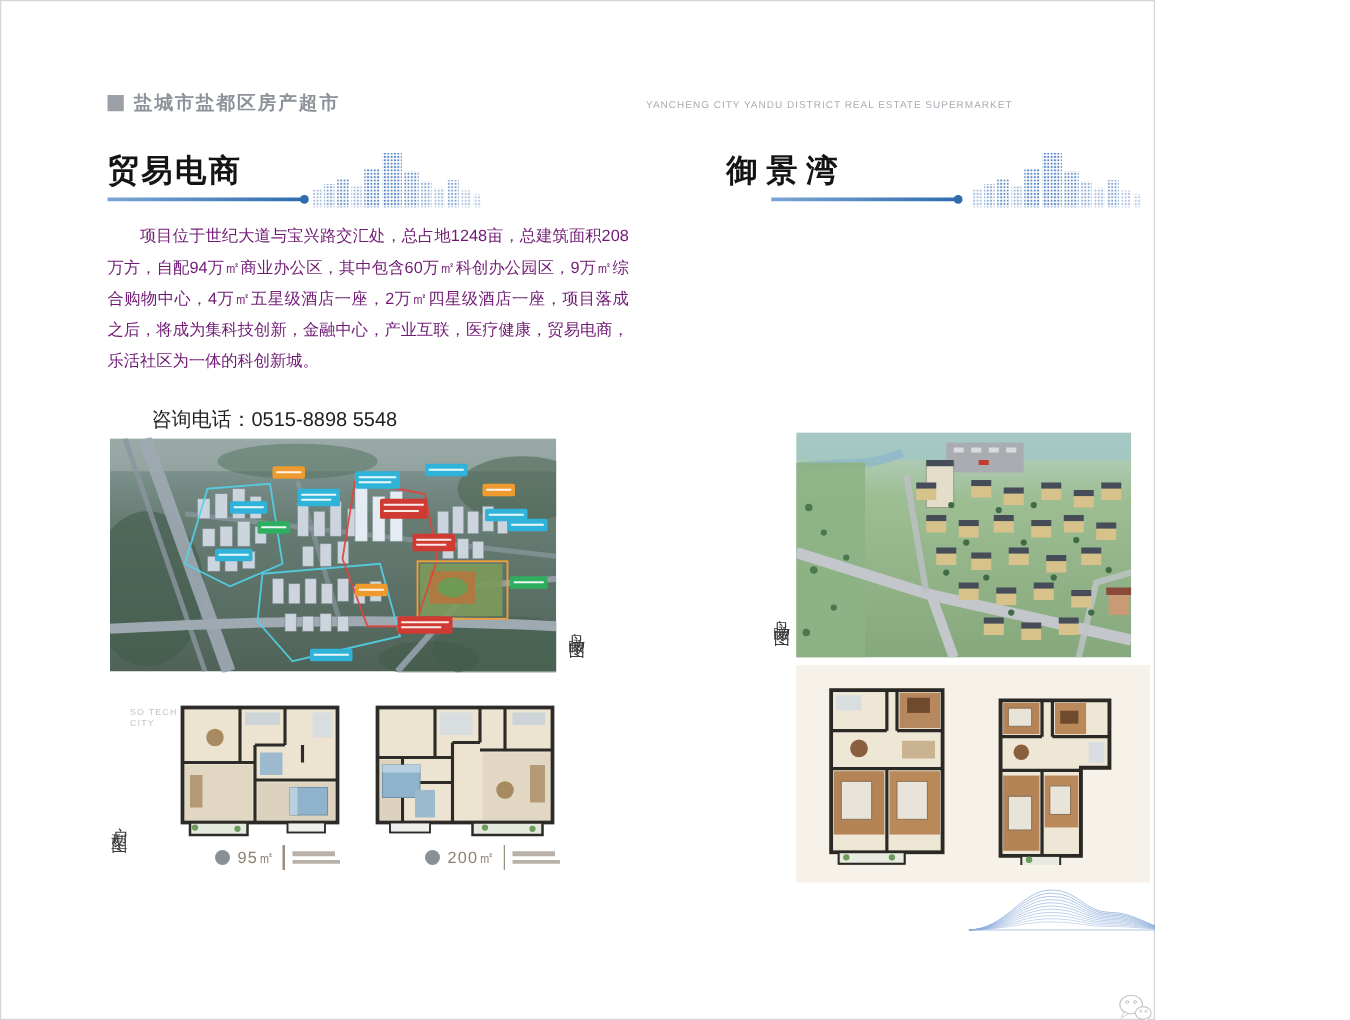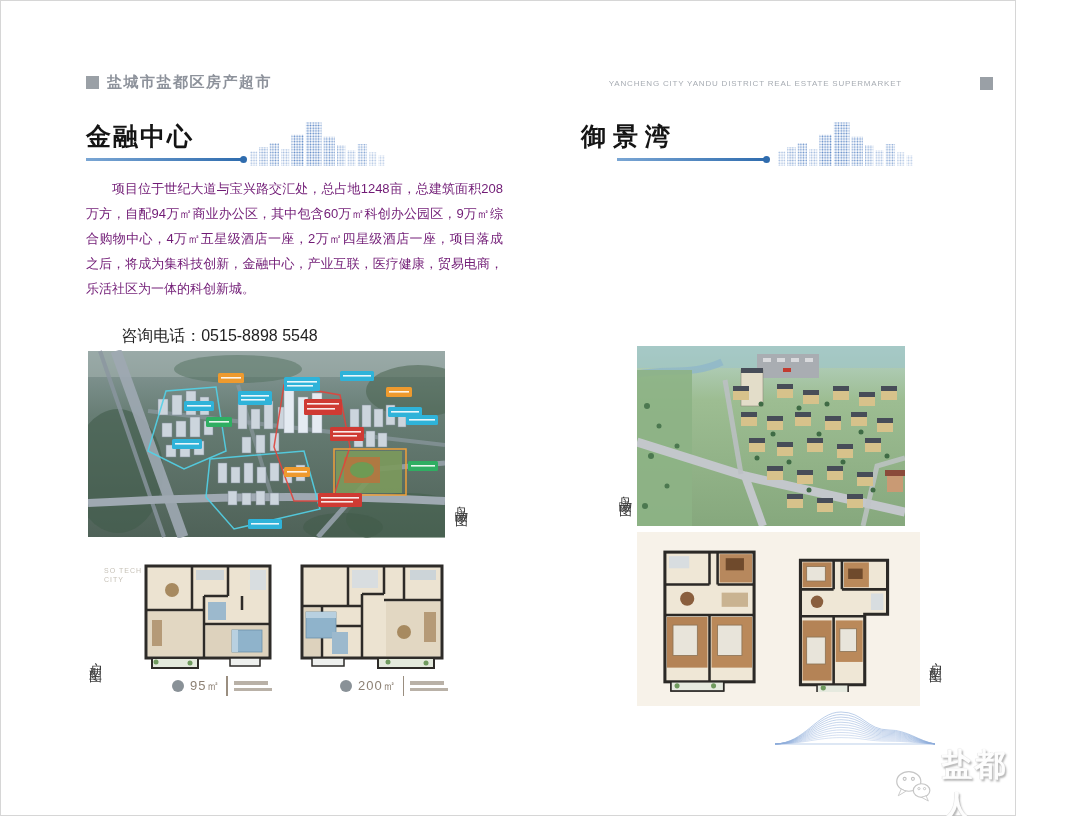--- a/index.html
+++ b/index.html
@@ -1,17 +1,17 @@
 <!DOCTYPE html>
 <html><head>
 <meta charset="utf-8">
 <style>
   html,body{margin:0;padding:0;background:#fff;}
   .page{
-    position:relative;width:1016px;height:816px;background:#ffffff;
+    position:relative;width:924px;height:816px;background:#ffffff;
     font-family:"Liberation Sans","DejaVu Sans",sans-serif;
     box-shadow:inset 0 0 0 1px #d6d6d6;overflow:hidden;
   }
   
   .hdr-sq{position:absolute;width:13px;height:13px;background:#9aa0a6;}
   .hdr-title{position:absolute;left:107px;top:73px;font-size:15px;font-weight:bold;
     color:#8d929b;letter-spacing:1.5px;}
   .hdr-en{position:absolute;right:114px;top:79px;font-size:8px;color:#a7acb3;
     letter-spacing:0.8px;}
   
@@ -49,21 +49,21 @@
 </head>
 <body>
 
 <div class="page">
 
   <span class="hdr-sq" style="left:86px;top:76px;"></span>
   <span class="hdr-title">盐城市盐都区房产超市</span>
   <span class="hdr-en">YANCHENG CITY YANDU DISTRICT REAL ESTATE SUPERMARKET</span>
   <span class="hdr-sq" style="left:980px;top:77px;"></span>
 
-  <h2 class="proj-title" style="left:86px;top:120px;letter-spacing:2px;">金融中心</h2>
+  <h2 class="proj-title" style="left:86px;top:120px;letter-spacing:2px;">贸易电商</h2>
   <div class="title-underline" style="left:86px;top:158px;width:158px;"></div>
 
   <svg class="imgbox" style="left:250px;top:116px;" width="145" height="52" viewBox="0 0 140 50">
     <defs>
       <pattern id="dotsL" width="2.6" height="2.6" patternUnits="userSpaceOnUse">
         <circle cx="1.3" cy="1.3" r="0.85" fill="#5b87c5"></circle>
       </pattern>
     </defs>
     <g>
       <rect x="0" y="34" width="7" height="14" fill="url(#dotsL)" opacity="0.55"></rect>

